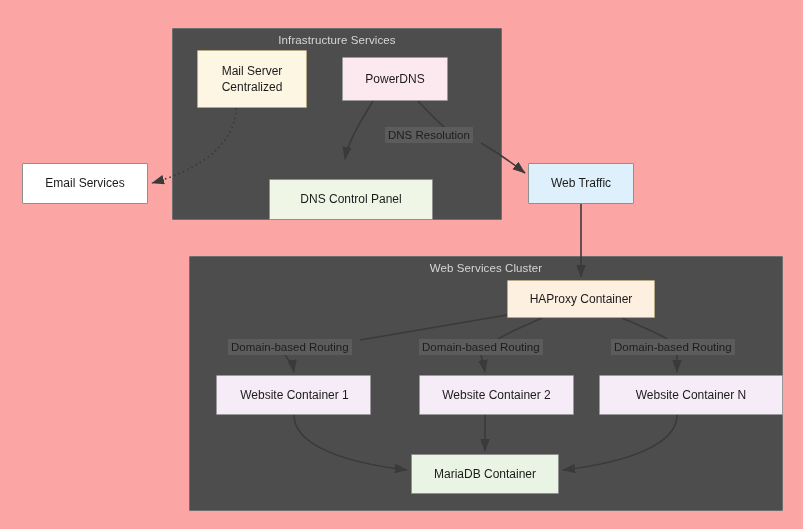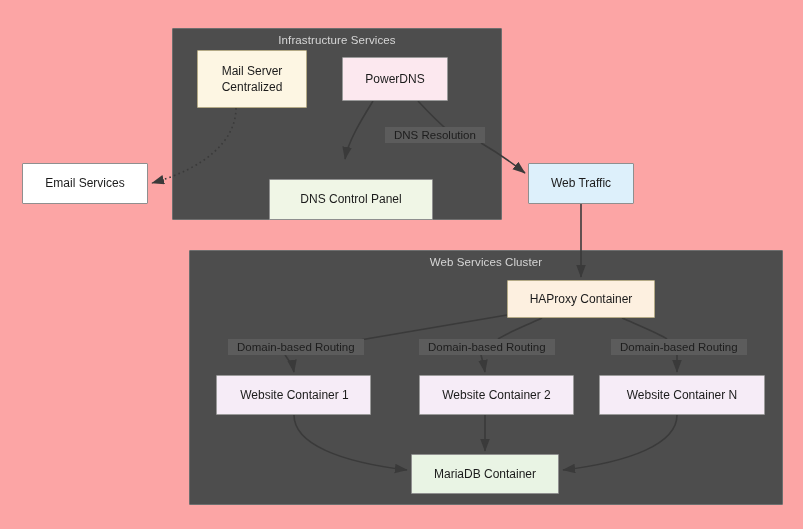--- a/index.html
+++ b/index.html
@@ -59,35 +59,35 @@
   .node.n-web      { background: #ddf0fb; border-color: #8f8f8f; }
   .node.n-haproxy  { background: #fdf0e0; border-color: #b4aa86; }
   .node.n-site     { background: #f6ecf7; border-color: #9a9a9a; }
   .node.n-maria    { background: #e9f4e4; border-color: #8f8f8f; }
 
   .edge-label {
     position: absolute;
     font-size: 11.5px;
     color: #1d1d1d;
     background: #5c5c5c;
-    padding: 1px 9px;
+    padding: 1px 3px;
     white-space: nowrap;
     line-height: 1.25;
   }
 </style>
 </head>
 <body>
 
 <div id="stage">
 
   <div class="cluster" style="left:172px; top:28px; width:330px; height:192px;">
     <div class="cluster-title">Infrastructure Services</div>
   </div>
 
-  <div class="cluster" style="left:189px; top:250px; width:594px; height:255px;">
+  <div class="cluster" style="left:189px; top:256px; width:594px; height:255px;">
     <div class="cluster-title">Web Services Cluster</div>
   </div>
 
   <svg id="edges" viewBox="0 0 803 529" xmlns="http://www.w3.org/2000/svg">
     <defs>
       <marker id="arrow" markerWidth="9" markerHeight="9" refX="7.6" refY="3" orient="auto" markerUnits="strokeWidth">
         <path d="M0,0 L8,3 L0,6 z" fill="#3a3a3a"></path>
       </marker>
       <marker id="arrowdot" markerWidth="9" markerHeight="9" refX="7.6" refY="3" orient="auto" markerUnits="strokeWidth">
         <path d="M0,0 L8,3 L0,6 z" fill="#3a3a3a"></path>
@@ -145,21 +145,21 @@
   </div>
 
   <div class="node n-site" style="left:216px; top:375px; width:155px; height:40px;padding-left:8px;">
     <span>Website Container 1</span>
   </div>
 
   <div class="node n-site" style="left:407px; top:375px; width:155px; height:40px;margin-left:12px;">
     <span>Website Container 2</span>
   </div>
 
-  <div class="node n-site" style="left:599px; top:375px; width:166px; height:40px;">
+  <div class="node n-site" style="left:599px; top:375px; width:184px; height:40px;">
     <span>Website Container N</span>
   </div>
 
   <div class="node n-maria" style="left:411px; top:454px; width:148px; height:40px;">
     <span>MariaDB Container</span>
   </div>
 
   <div class="edge-label" style="left:385px; top:127px;">DNS Resolution</div>
 
   <div class="edge-label" style="left:228px; top:339px;">Domain-based Routing</div>

